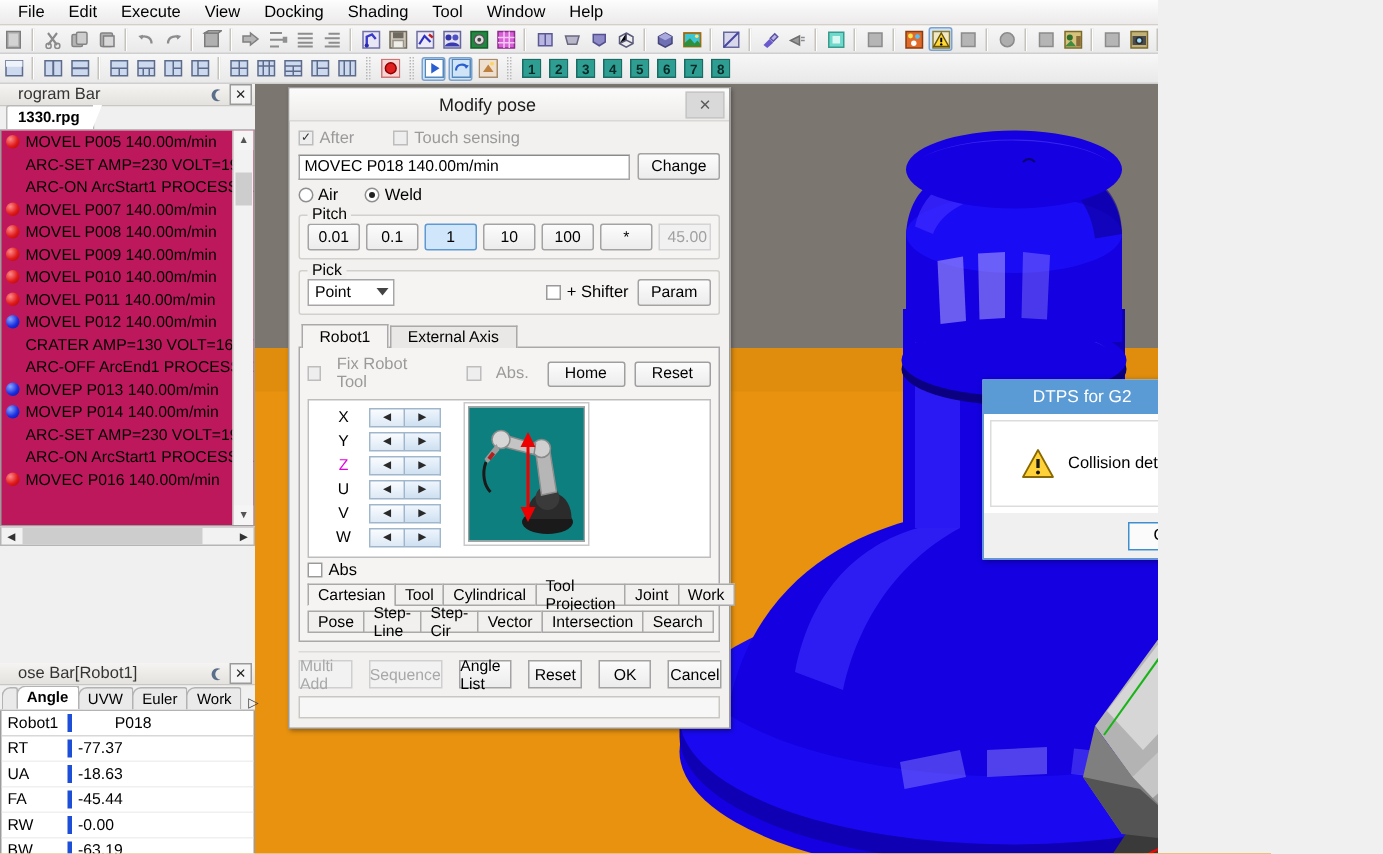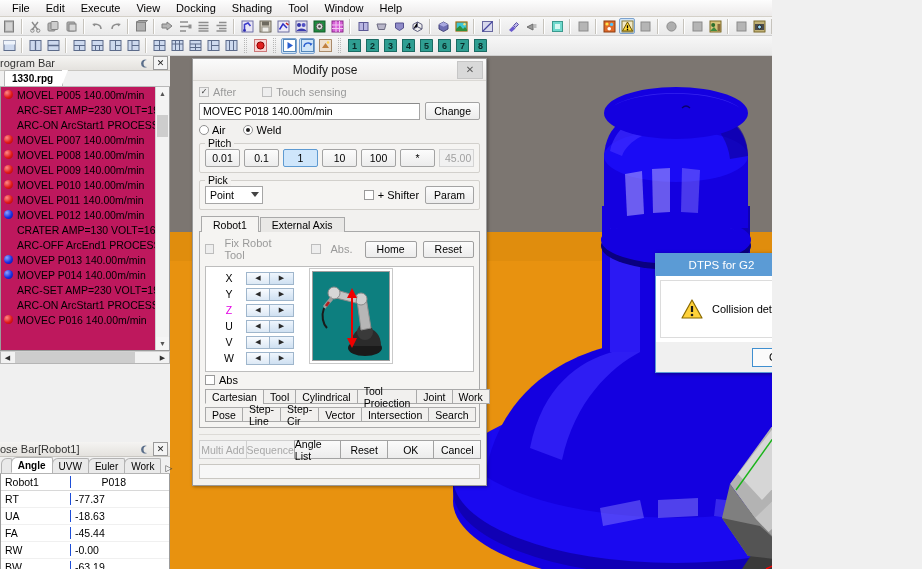--- a/index.html
+++ b/index.html
@@ -41,21 +41,21 @@
   .btn.sel{border:1px solid #7da2ce;background:#cfe4f7;}
   .btn svg{display:block;}
   .ico{width:13px;height:13px;display:block;}
 
   
   .leftdock{position:absolute;left:0;top:56px;width:170px;height:513px;background:#f0f0f0;}
 
   .panel-title{
     height:15px;background:linear-gradient(#f5f4f2,#e4e2de);
     border-bottom:1px solid #c9c7c2;
-    display:flex;align-items:center;padding-left:0;box-sizing:border-box;
+    display:flex;align-items:center;padding-left:12px;box-sizing:border-box;
     font-size:11px;color:#333;
   }
   .panel-title .ttl{flex:1;white-space:nowrap;overflow:hidden;}
   .ttlbtn{width:13px;height:12px;margin-right:2px;display:flex;align-items:center;justify-content:center;}
   .ttlbtn.box{border:1px solid #9a9a9a;background:#f4f4f4;font-size:9px;line-height:9px;color:#222;}
 
   .tabstrip{
     height:16px;background:#f0f0f0;border-bottom:1px solid #b8b8b8;
     display:flex;align-items:flex-end;padding-left:4px;box-sizing:border-box;
   }
@@ -94,21 +94,21 @@
   .ptab{height:14px;padding:0 6px;font-size:10px;display:flex;align-items:center;
         background:#eaeaea;border:1px solid #b3b3b3;border-bottom:none;margin-right:-1px;
         border-top-left-radius:6px;border-top-right-radius:2px;}
   .ptab.act{background:#fff;font-weight:bold;border-bottom:1px solid #fff;}
   .ptab.edge{padding:0 3px;}
   .pmore{margin-left:auto;padding:0 5px;font-size:9px;color:#444;}
 
   .posegrid{background:#fff;border:1px solid #9b9b9b;border-top:none;height:118px;box-sizing:border-box;overflow:hidden;}
   .pghead{display:flex;height:16px;border-bottom:1px solid #d8d8d8;font-size:10.5px;align-items:center;}
   .pgc1{width:44px;padding-left:4px;box-sizing:border-box;}
-  .pgc2{width:62px;box-sizing:border-box;border-left:1px solid #1d4ed8;padding-left:4px;margin-left:25px;}
+  .pgc2{width:62px;box-sizing:border-box;border-left:3px solid #1d4ed8;padding-left:4px;}
   .pgc3{flex:1;box-sizing:border-box;border-left:1px solid #e6e6e6;}
   .pgrow{display:flex;height:16px;align-items:center;font-size:10.5px;border-bottom:1px solid #f0f0f0;}
 
   
   .viewport{position:absolute;left:170px;top:56px;width:752px;height:513px;overflow:hidden;background:#e8920f;}
 
   
   .dlg{
     position:absolute;left:192px;top:58px;width:295px;
     background:#f2f1ef;border:1px solid #9a9a9a;box-shadow:1px 1px 3px rgba(0,0,0,.35);
@@ -176,21 +176,21 @@
   .sbtn.r{border-left:none;background:linear-gradient(#eef5fd,#cfe0f1);}
   .thumb{margin-left:18px;width:76px;height:88px;border:1px solid #9e9e9e;background:#0d7f7f;
          position:relative;align-self:flex-start;box-shadow:0 0 0 2px #fff, 0 0 0 3px #c9c9c9;}
 
   .absrow{display:flex;align-items:center;margin-top:2px;}
   .brow{display:flex;margin-top:3px;}
   .bt{height:15px;padding:0 6px;font-size:10.5px;background:#f1f0ee;border:1px solid #a9a9a9;
       margin-right:-1px;display:flex;align-items:center;box-sizing:border-box;}
   .bt.act{background:#f5f4f2;border-bottom-color:#f5f4f2;}
 
-  .footer{display:flex;gap:0;margin-top:6px;border-top:1px solid #dcdad6;padding-top:5px;}
+  .footer{display:flex;gap:12px;margin-top:6px;border-top:1px solid #dcdad6;padding-top:5px;}
   .fbtn{flex:1;height:19px;background:linear-gradient(#fbfbfb,#ececec);border:1px solid #a3a3a3;
         font-size:10.5px;display:flex;align-items:center;justify-content:center;margin-right:-1px;box-sizing:border-box;}
   .fbtn.dis{color:#a8a8a8;background:#f2f2f2;border-color:#cfcfcf;}
   .statusline{height:15px;background:#f7f7f7;border:1px solid #c9c7c2;margin-top:5px;box-sizing:border-box;}
 
   
   .msgbox{position:absolute;left:655px;top:253px;width:160px;
           border:1px solid #5b9bd5;background:#fff;box-shadow:1px 1px 4px rgba(0,0,0,.4);box-sizing:border-box;}
   .msg-tb{height:22px;background:#5b9bd5;display:flex;align-items:center;position:relative;}
   .msg-title{flex:1;text-align:center;color:#fff;font-size:11.5px;}

